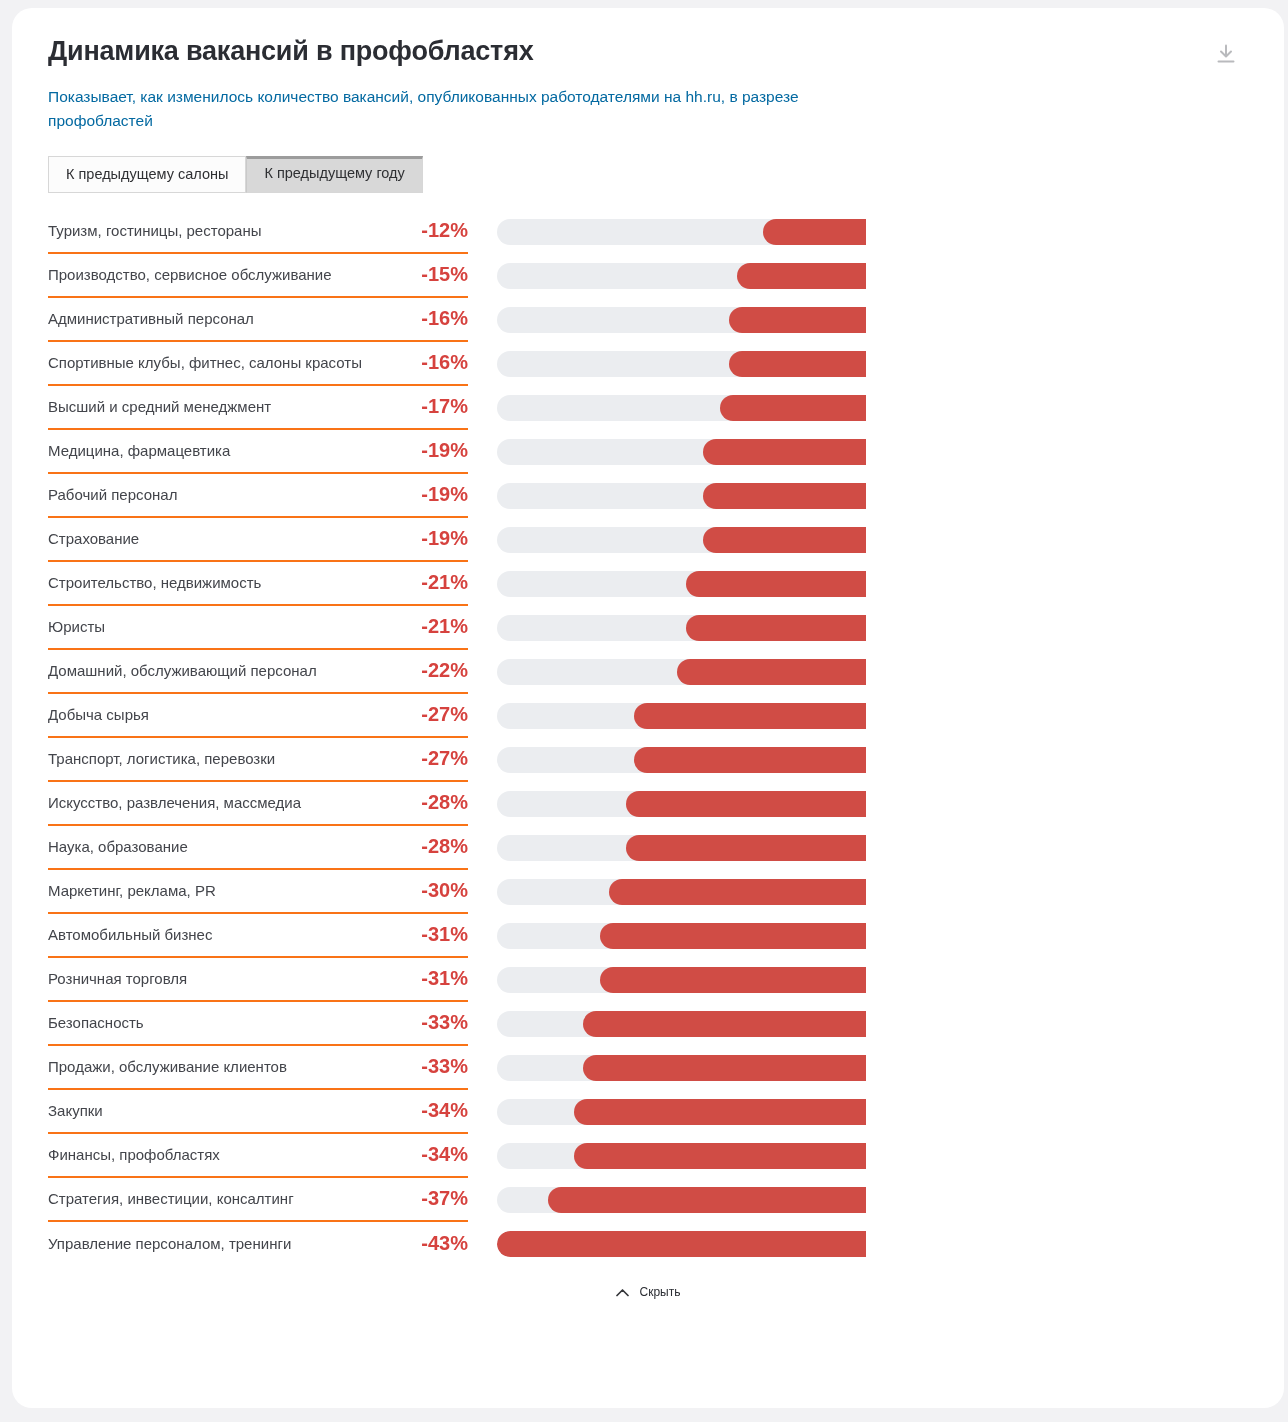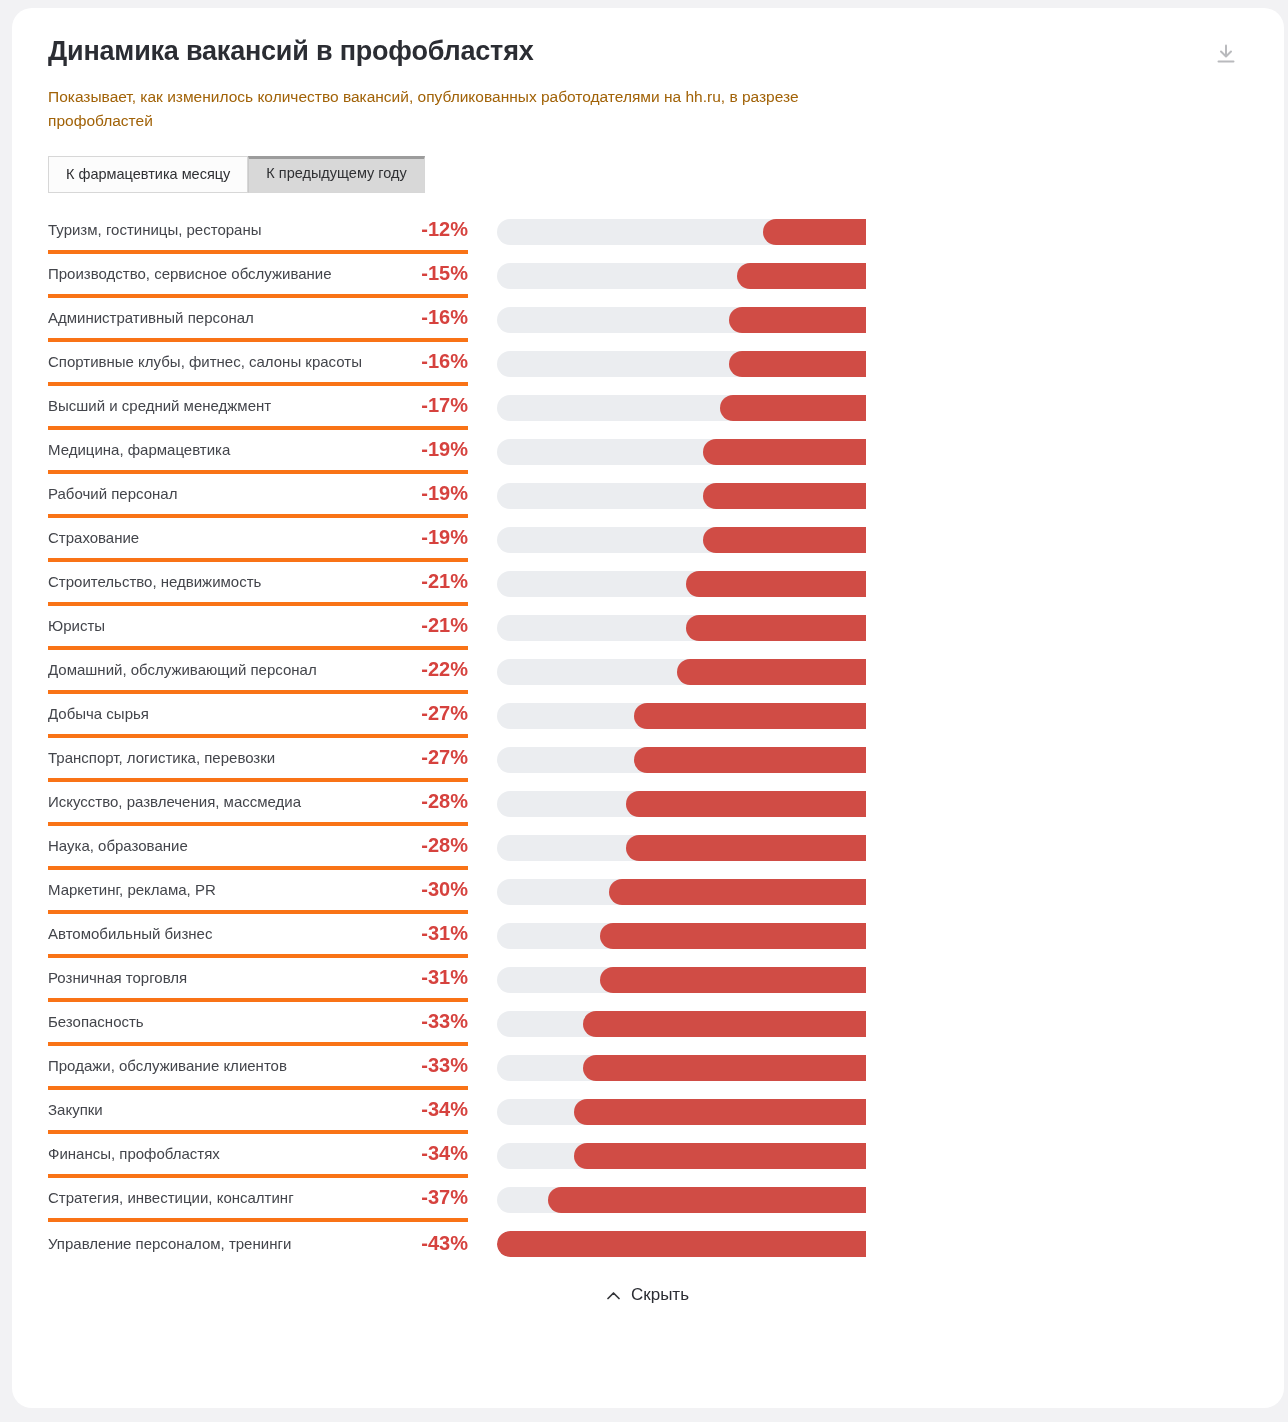--- a/index.html
+++ b/index.html
@@ -32,21 +32,21 @@
   }
   .download-btn {
     background: none; border: none; cursor: pointer;
     padding: 4px; margin-top: 2px; margin-right: 6px;
     line-height: 0;
   }
   .subtitle {
     margin-top: 15px;
     font-size: 15.5px;
     line-height: 1.55;
-    color: #a16207;
+    color: #0369a1;
     max-width: 810px;
     font-weight: 400;
   }
   .tabs { display: flex; margin-top: 23px; }
   .tab {
     font-family: "Liberation Sans", sans-serif;
     font-size: 14.5px;
     color: #2f3033;
     padding: 10px 17px 10px 17px;
     background: #fcfcfc;
@@ -58,21 +58,21 @@
   .tab.active {
     background: var(--active-tab-bg, #d8d8d8);
     border-top: 3px solid #9c9c9c;
     padding-top: 6px;
   }
   .rows { margin-top: 17px; }
   .row { display: flex; align-items: center; height: 44px; }
   .row-left {
     width: 420px; height: 100%;
     display: flex; justify-content: space-between; align-items: center;
-    border-bottom: 4px solid #f97316;
+    border-bottom: 2px solid #f97316;
   }
   .row:last-child .row-left { border-bottom: none; }
   .row-label { font-size: 15px; color: #43454b; }
   .row-value { font-size: 20px; font-weight: 700; color: var(--value-text, #d6423e); }
   .row-bar {
     margin-left: 29px;
     width: 369px; height: 26px;
     background: var(--bar-track, #ebedf0);
     border-radius: 13px 0 0 13px;
     position: relative;
@@ -86,21 +86,21 @@
   .footer {
     margin-top: 13px;
     width: 100%;
     display: flex;
     justify-content: center;
     align-items: center;
     gap: 11px;
     background: none; border: none;
     cursor: pointer;
     font-family: "Liberation Sans", sans-serif;
-    font-size: 17px;
+    font-size: 12px;
     color: #2b2d33;
     padding: 6px 0;
   }
   .footer .chevron { margin-top: 2px; }
 </style>
 </head>
 <body>
 
 <div class="card">
 
@@ -111,21 +111,21 @@
         <path d="M12 3.5 V14"></path>
         <path d="M7 9.5 L12 14.5 L17 9.5"></path>
         <path d="M4.5 19.5 H19.5"></path>
       </svg>
     </button>
   </div>
 
   <p class="subtitle">Показывает, как изменилось количество вакансий, опубликованных работодателями на hh.ru, в разрезе профобластей</p>
 
   <div class="tabs">
-    <button class="tab">К фармацевтика месяцу</button>
+    <button class="tab">К предыдущему салоны</button>
     <button class="tab active">К предыдущему году</button>
   </div>
 
   <div class="rows">
   <div class="row">
     <div class="row-left">
       <span class="row-label">Туризм, гостиницы, рестораны</span>
       <span class="row-value">-12%</span>
     </div>
     <div class="row-bar">

